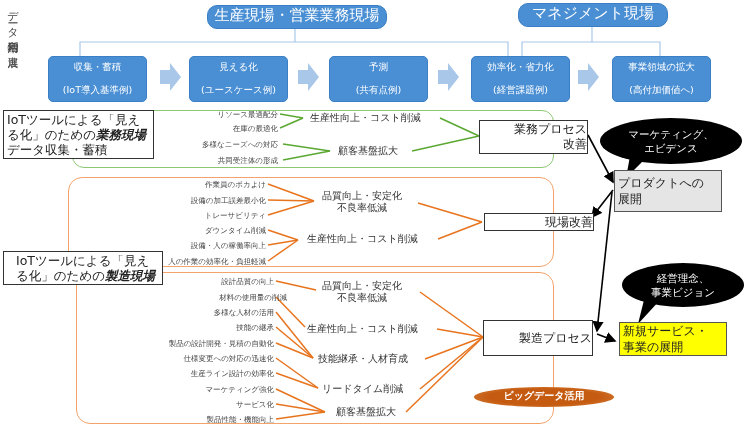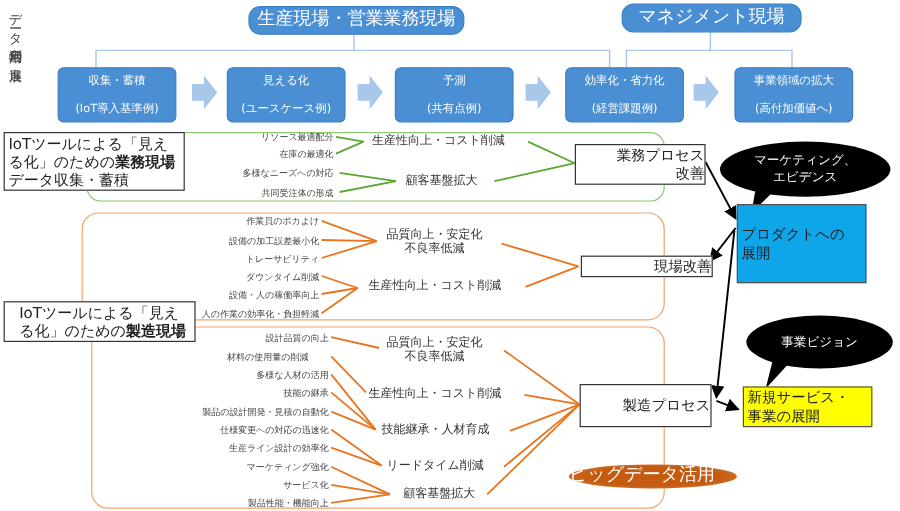--- a/index.html
+++ b/index.html
@@ -16,38 +16,38 @@
 
   .stage { background: #4a8fd4; color: #fff; border-radius: 5px; border: 1px solid #3b7fc6;
            text-align: center; font-size: 9.5px; display: flex; flex-direction: column;
            justify-content: center; gap: 10px; width: 97px; height: 44px; top: 56px; }
 
   .region-green { border: 1.5px solid #8cc872; border-radius: 12px; }
   .region-orange { border: 1.5px solid #f4a46a; border-radius: 14px; }
 
   .note-box { background: #fff; border: 1.5px solid #333; font-size: 12.5px; line-height: 15px;
               color: #222; padding: 1px 3px; }
-  .note-box b { font-weight: bold; }
+  .note-box b { font-weight: bold; font-style: italic; }
 
   .item { font-size: 7.5px; color: #444; text-align: right; width: 140px; line-height: 9px; white-space: nowrap; }
   .mid { font-size: 10px; color: #333; text-align: center; white-space: nowrap; line-height: 12px; }
 
   .proc-box { background: #fff; border: 1px solid #333; font-size: 12px; text-align: right;
               color: #222; line-height: 15px; display: flex; flex-direction: column; justify-content: center; }
 
-  .out-orange { background: #0ea5e9; border: 1px solid #555; font-size: 12px; color: #222;
-                line-height: 16px; padding: 16px 3px; }
+  .out-orange { background: #e5e5e5; border: 1px solid #555; font-size: 12px; color: #222;
+                line-height: 16px; padding: 4px 3px; }
   .out-yellow { background: #ffff00; border: 1px solid #555; font-size: 12px; color: #222;
                 line-height: 16px; padding: 0 3px; }
 
   .bubble { background: #000; color: #fff; border-radius: 50%; text-align: center; font-size: 10.5px;
             line-height: 14px; display: flex; flex-direction: column; justify-content: center; }
 
   .bigdata { background: radial-gradient(ellipse at center, #c55a11 55%, #d9893f 100%);
-             color: #fff; border-radius: 50%; text-align: left; font-size: 15px; line-height: 17px; }
+             color: #fff; border-radius: 50%; text-align: center; font-size: 10px; line-height: 17px; font-weight: bold; }
 </style>
 </head>
 <body>
 
 <svg class="lines" viewBox="0 0 750 426">
   <defs>
     <marker id="ah" markerWidth="7" markerHeight="7" refX="6" refY="3.5" orient="auto">
       <path d="M0,0 L7,3.5 L0,7 z" fill="#000"></path>
     </marker>
   </defs>
@@ -172,21 +172,21 @@
 </div>
 <div class="abs mid" style="left:307px;top:233px;">生産性向上・コスト削減</div>
 
 <div class="abs proc-box" style="left:484px;top:213px;width:108px;height:16px;">現場改善</div>
 
 <div class="abs note-box" style="left:3px;top:251px;width:143px;padding-left:12px;">
   <span>IoTツールによる「見える化」のための</span><b>製造現場</b><br>
 </div>
 
 <div class="abs item" style="left:134px;top:277px;">設計品質の向上</div>
-<div class="abs item" style="left:117px;top:293px;">材料の使用量の削減</div>
+<div class="abs item" style="left:147px;top:293px;">材料の使用量の削減</div>
 <div class="abs item" style="left:134px;top:308px;">多様な人材の活用</div>
 <div class="abs item" style="left:134px;top:323px;">技能の継承</div>
 <div class="abs item" style="left:134px;top:339px;">製品の設計開発・見積の自動化</div>
 <div class="abs item" style="left:134px;top:354px;">仕様変更への対応の迅速化</div>
 <div class="abs item" style="left:134px;top:369px;">生産ライン設計の効率化</div>
 <div class="abs item" style="left:134px;top:385px;">マーケティング強化</div>
 <div class="abs item" style="left:134px;top:400px;">サービス化</div>
 <div class="abs item" style="left:134px;top:415px;">製品性能・機能向上</div>
 
 <div class="abs mid" style="left:322px;top:280px;">
@@ -210,20 +210,21 @@
 </div>
 <svg class="abs" style="left:624px;top:156px;" width="30" height="24">
   <polygon points="6,0 24,0 2,22" fill="#000"></polygon>
 </svg>
 <div class="abs out-orange" style="left:614px;top:170px;width:100px;">
   <span>プロダクトへの</span><br>
   <span>展開</span>
 </div>
 
 <div class="abs bubble" style="left:622px;top:263px;width:122px;height:44px;">
+  <span>経営理念、</span>
   <span>事業ビジョン</span>
 </div>
 <svg class="abs" style="left:636px;top:300px;" width="28" height="26">
   <polygon points="8,0 24,0 2,24" fill="#000"></polygon>
 </svg>
 <div class="abs out-yellow" style="left:619px;top:322px;width:100px;">
   <span>新規サービス・</span><br>
   <span>事業の展開</span>
 </div>
 

